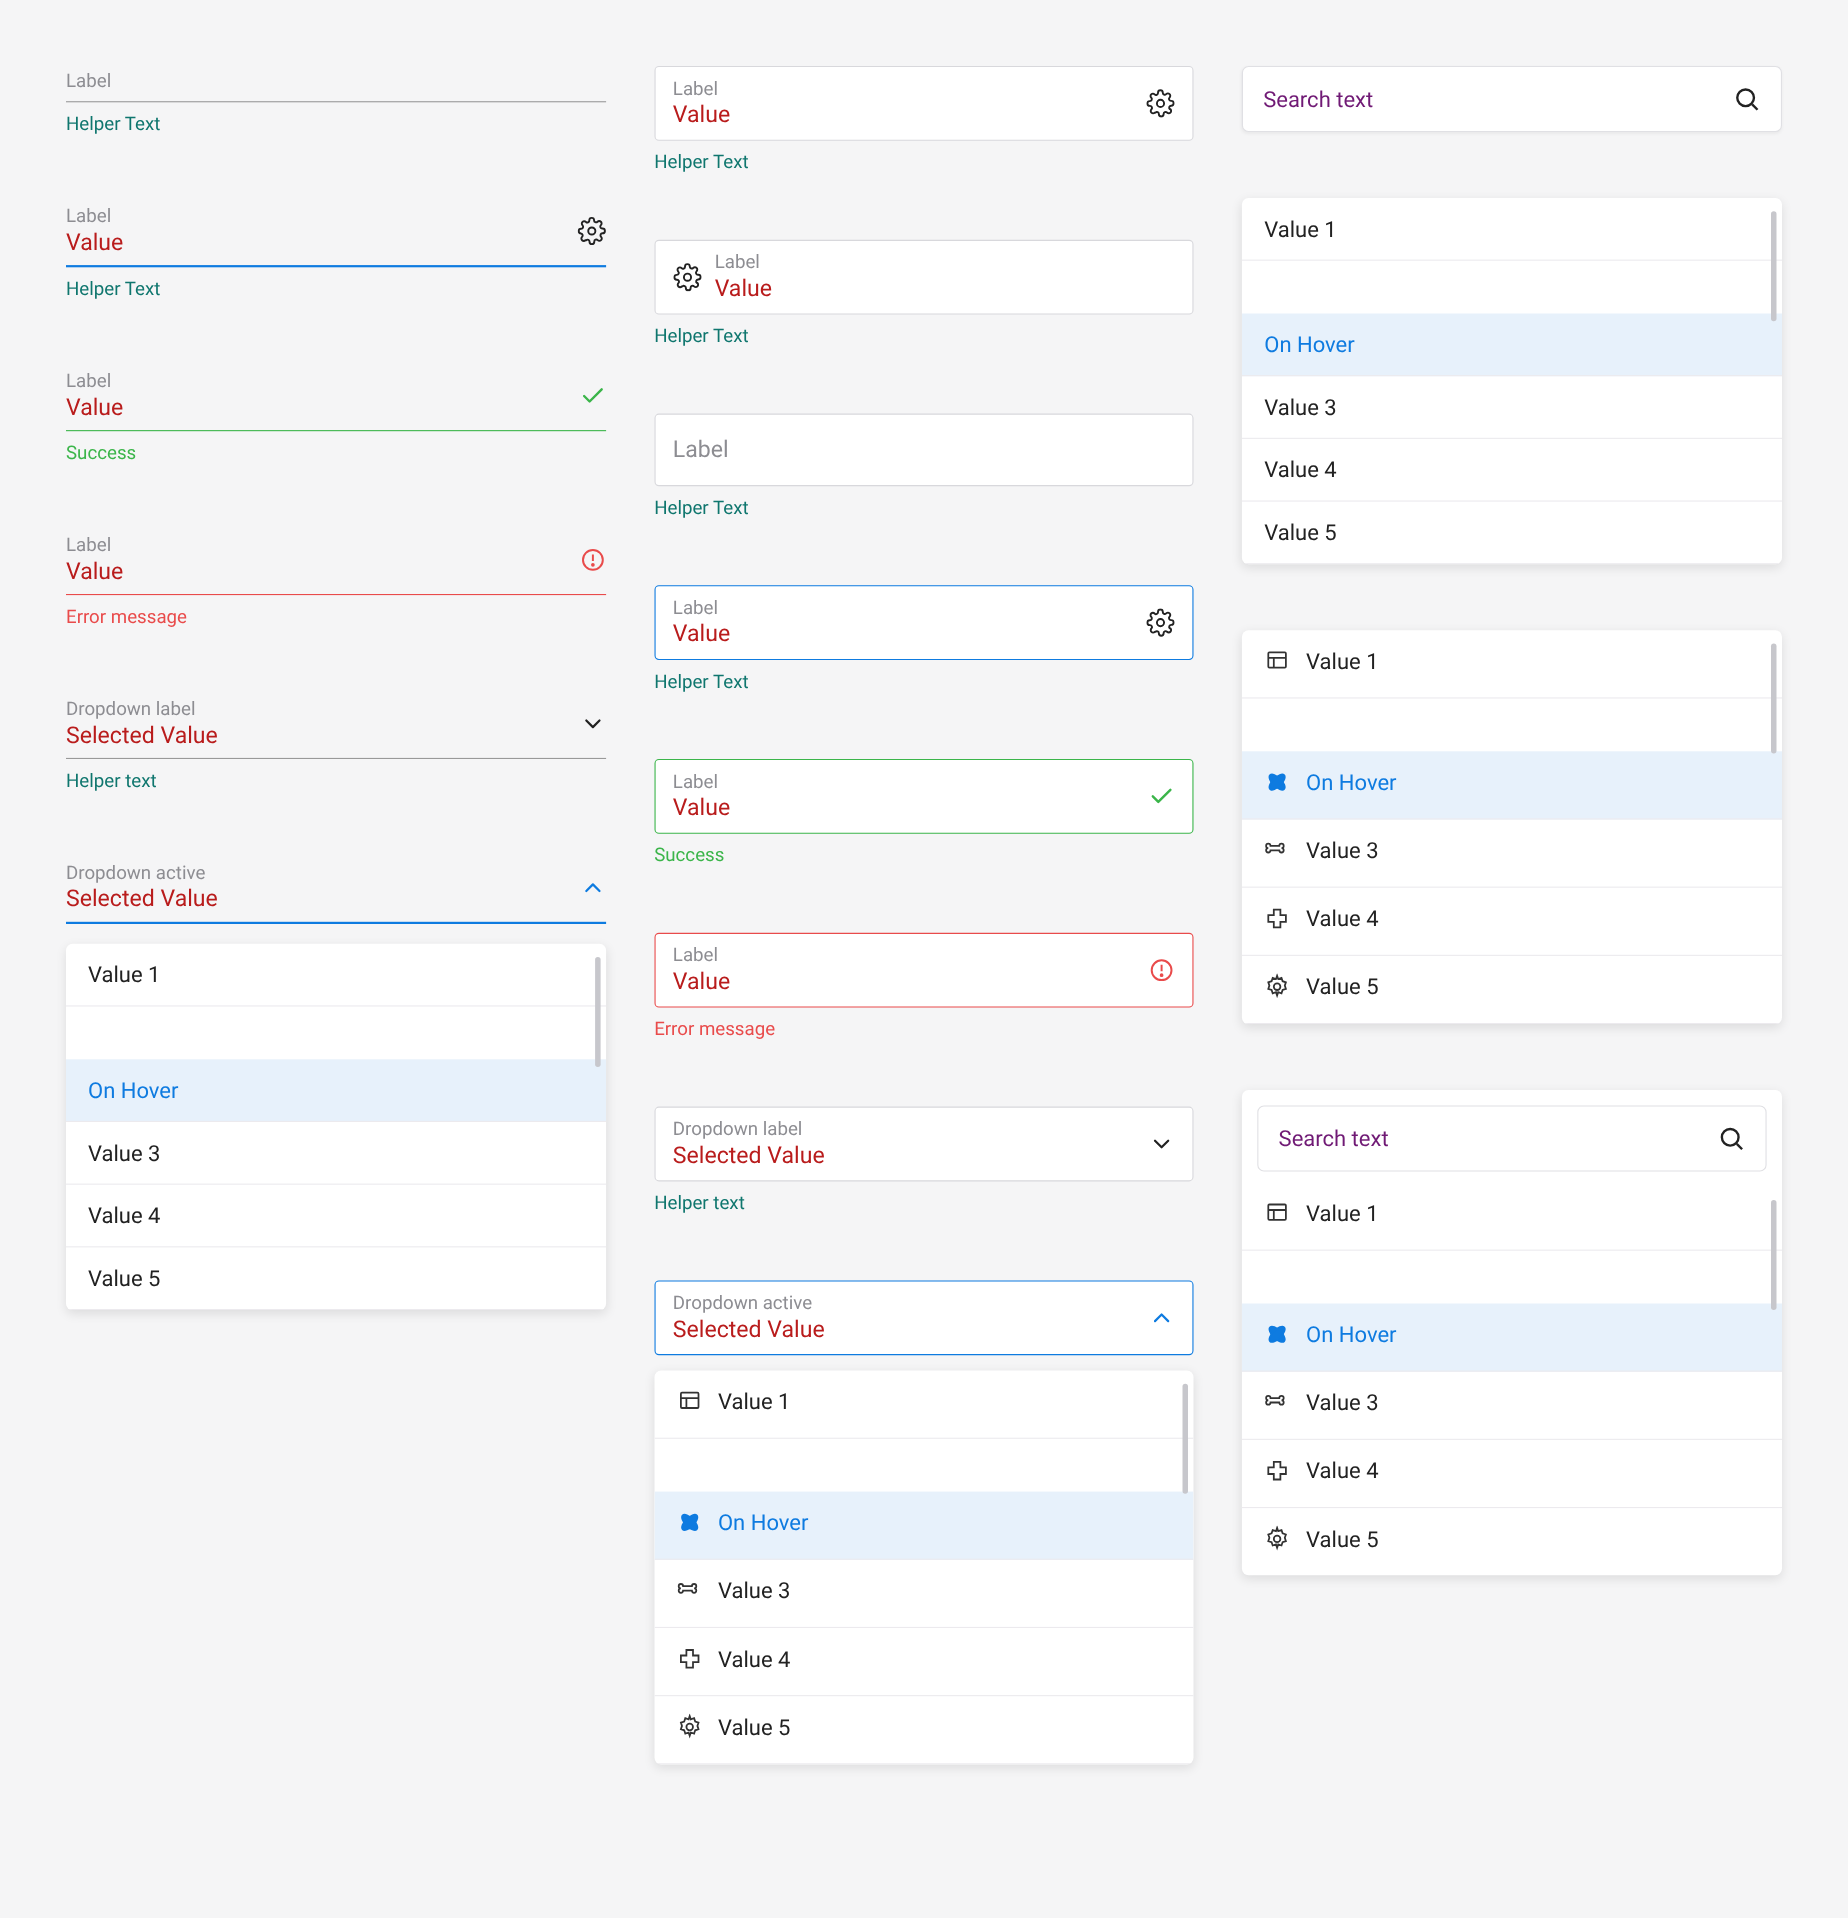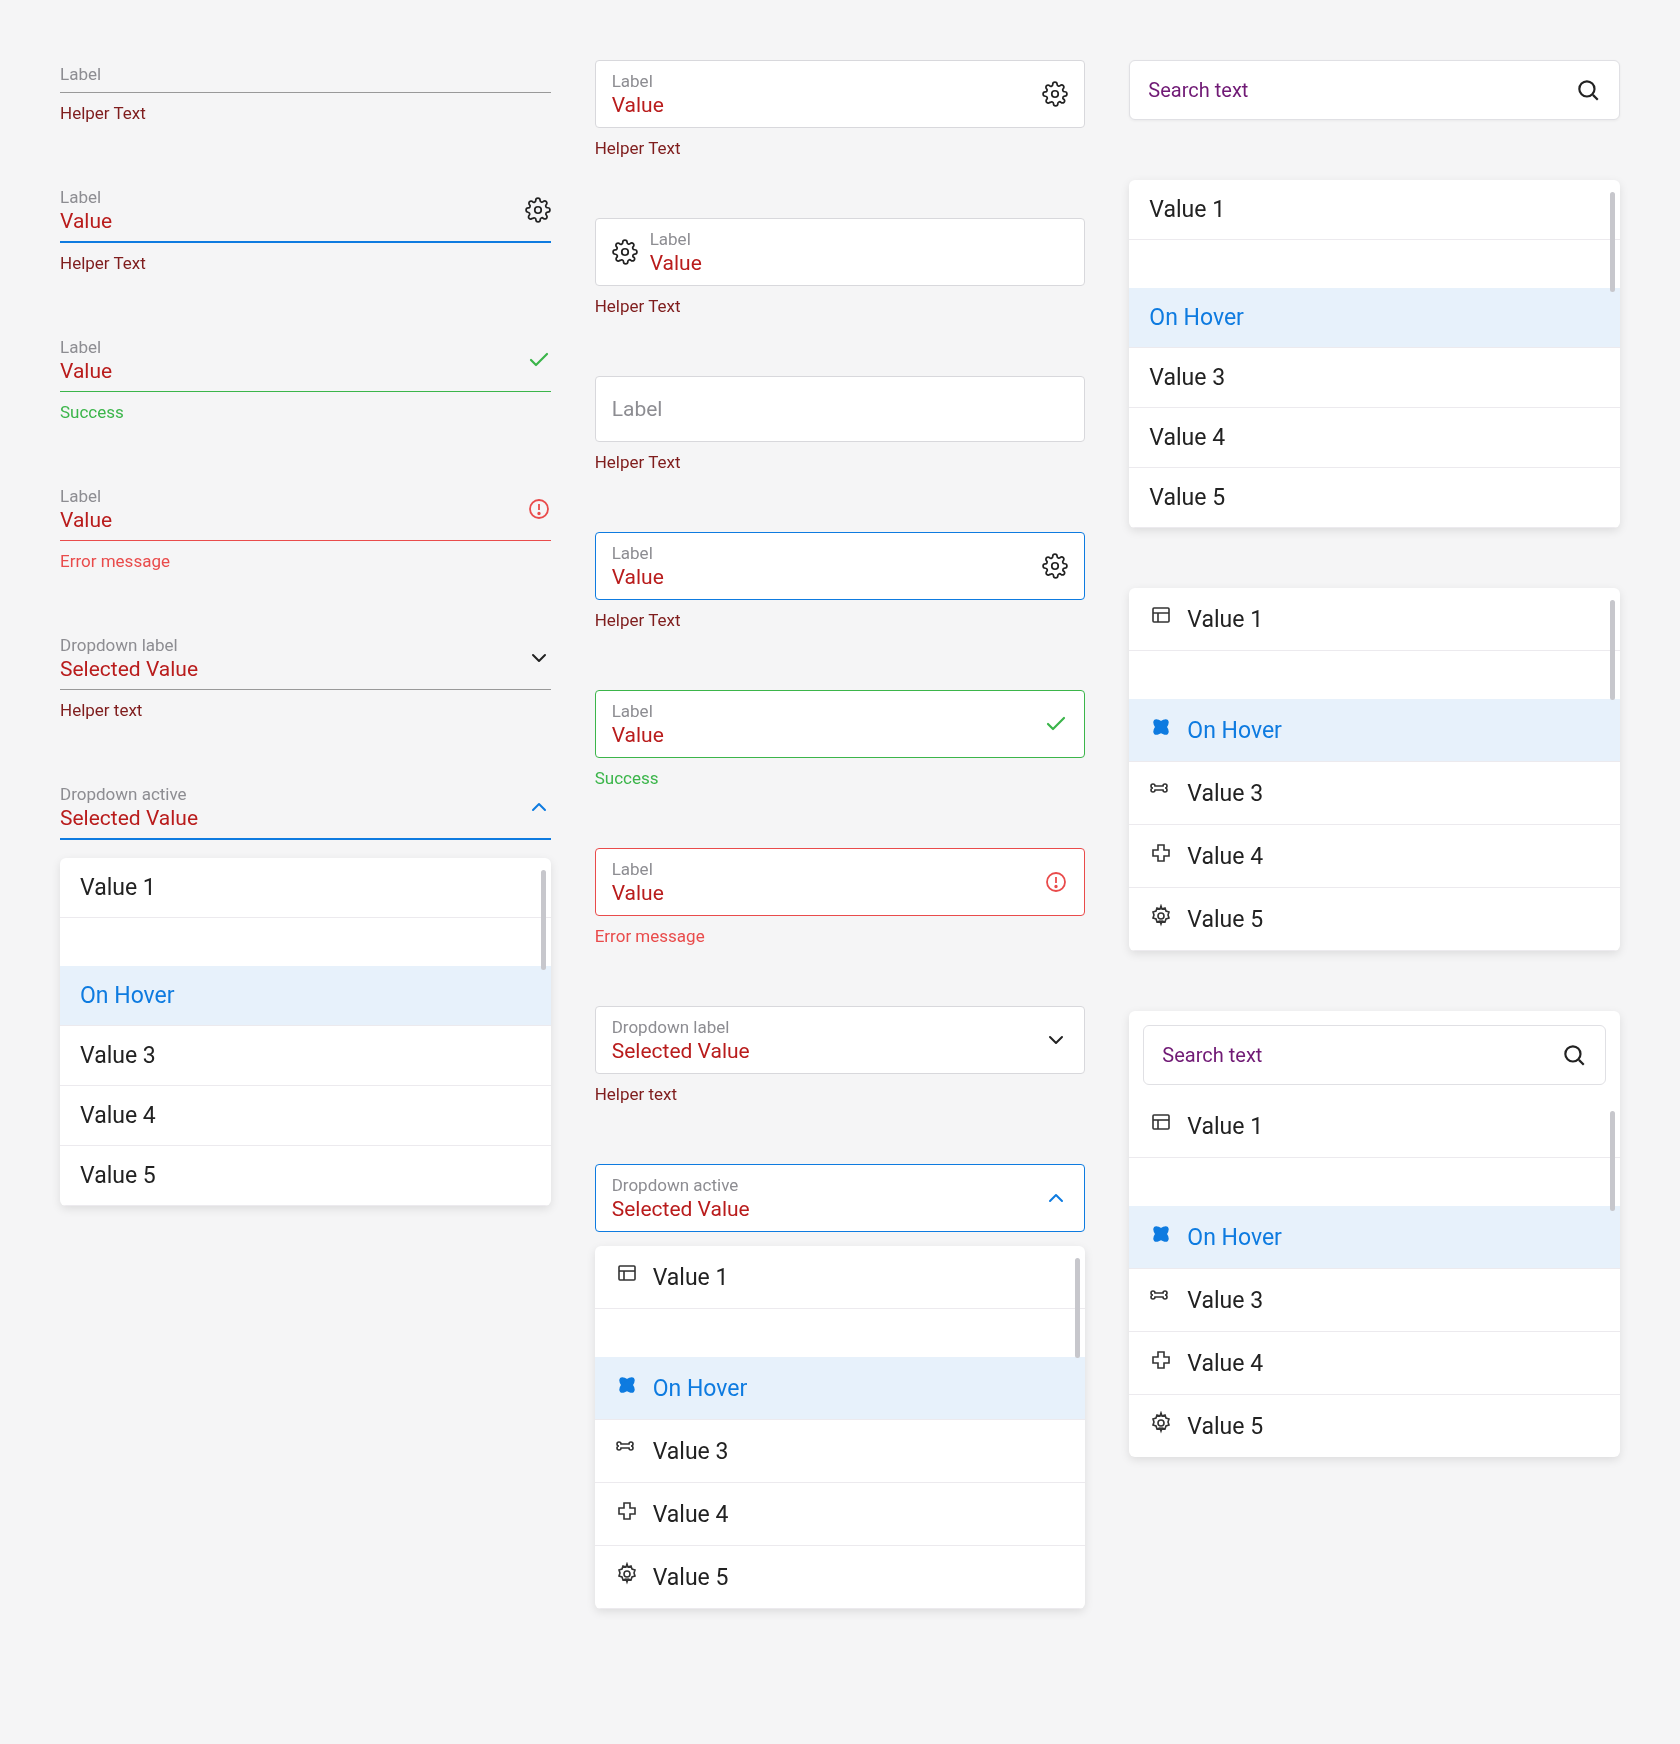--- a/index.html
+++ b/index.html
@@ -20,21 +20,21 @@
 .underline-inner {
   border-bottom: 1px solid #999;
   padding: 4px 0 8px 0;
   display: flex;
   align-items: center;
   justify-content: space-between;
 }
 .underline-inner .texts { flex: 1; }
 .small-label { font-size: 17px; color: #8d8d92; }
 .field-value { font-size: 21px; color: #b91c1c; margin-top: 2px; }
-.helper { font-size: 17px; color: #7f1d1d; margin-top: 10px; }
+.helper { font-size: 17px; color: #0f766e; margin-top: 10px; }
 .underline-field.focus .underline-inner { border-bottom: 2px solid #0e7be0; }
 .underline-field.success .underline-inner { border-bottom: 1.5px solid #3bb54a; }
 .underline-field.success .helper { color: #3bb54a; }
 .underline-field.error .underline-inner { border-bottom: 1.5px solid #e94b4b; }
 .underline-field.error .helper { color: #e94b4b; }
 
 
 .box-field { width: 100%; }
 .box-inner {
   background: #fff;
@@ -60,25 +60,24 @@
 
 .card {
   background: #fff;
   border-radius: 6px;
   box-shadow: 0 3px 10px rgba(0,0,0,0.10);
   overflow: hidden;
   position: relative;
 }
 .option {
   display: flex;
-  align-items: center;
   gap: 14px;
   padding: 16px 20px;
   border-bottom: 1px solid #eceaee;
-  font-size: 23px;
+  font-size: 20px;
   color: #222;
 }
 .option:last-child { border-bottom: none; }
 .option.hover { background: #e7f1fb; color: #0e7be0; margin-top: 48px; }
 .option.hover .opt-icon svg { stroke: #0e7be0; fill: none; }
 .opt-icon svg { width: 24px; height: 24px; stroke: #333; fill: none; stroke-width: 1.6; }
 .option.hover.solid .opt-icon svg { fill: #0e7be0; stroke: #0e7be0; }
 
 .scrollbar {
   position: absolute;

